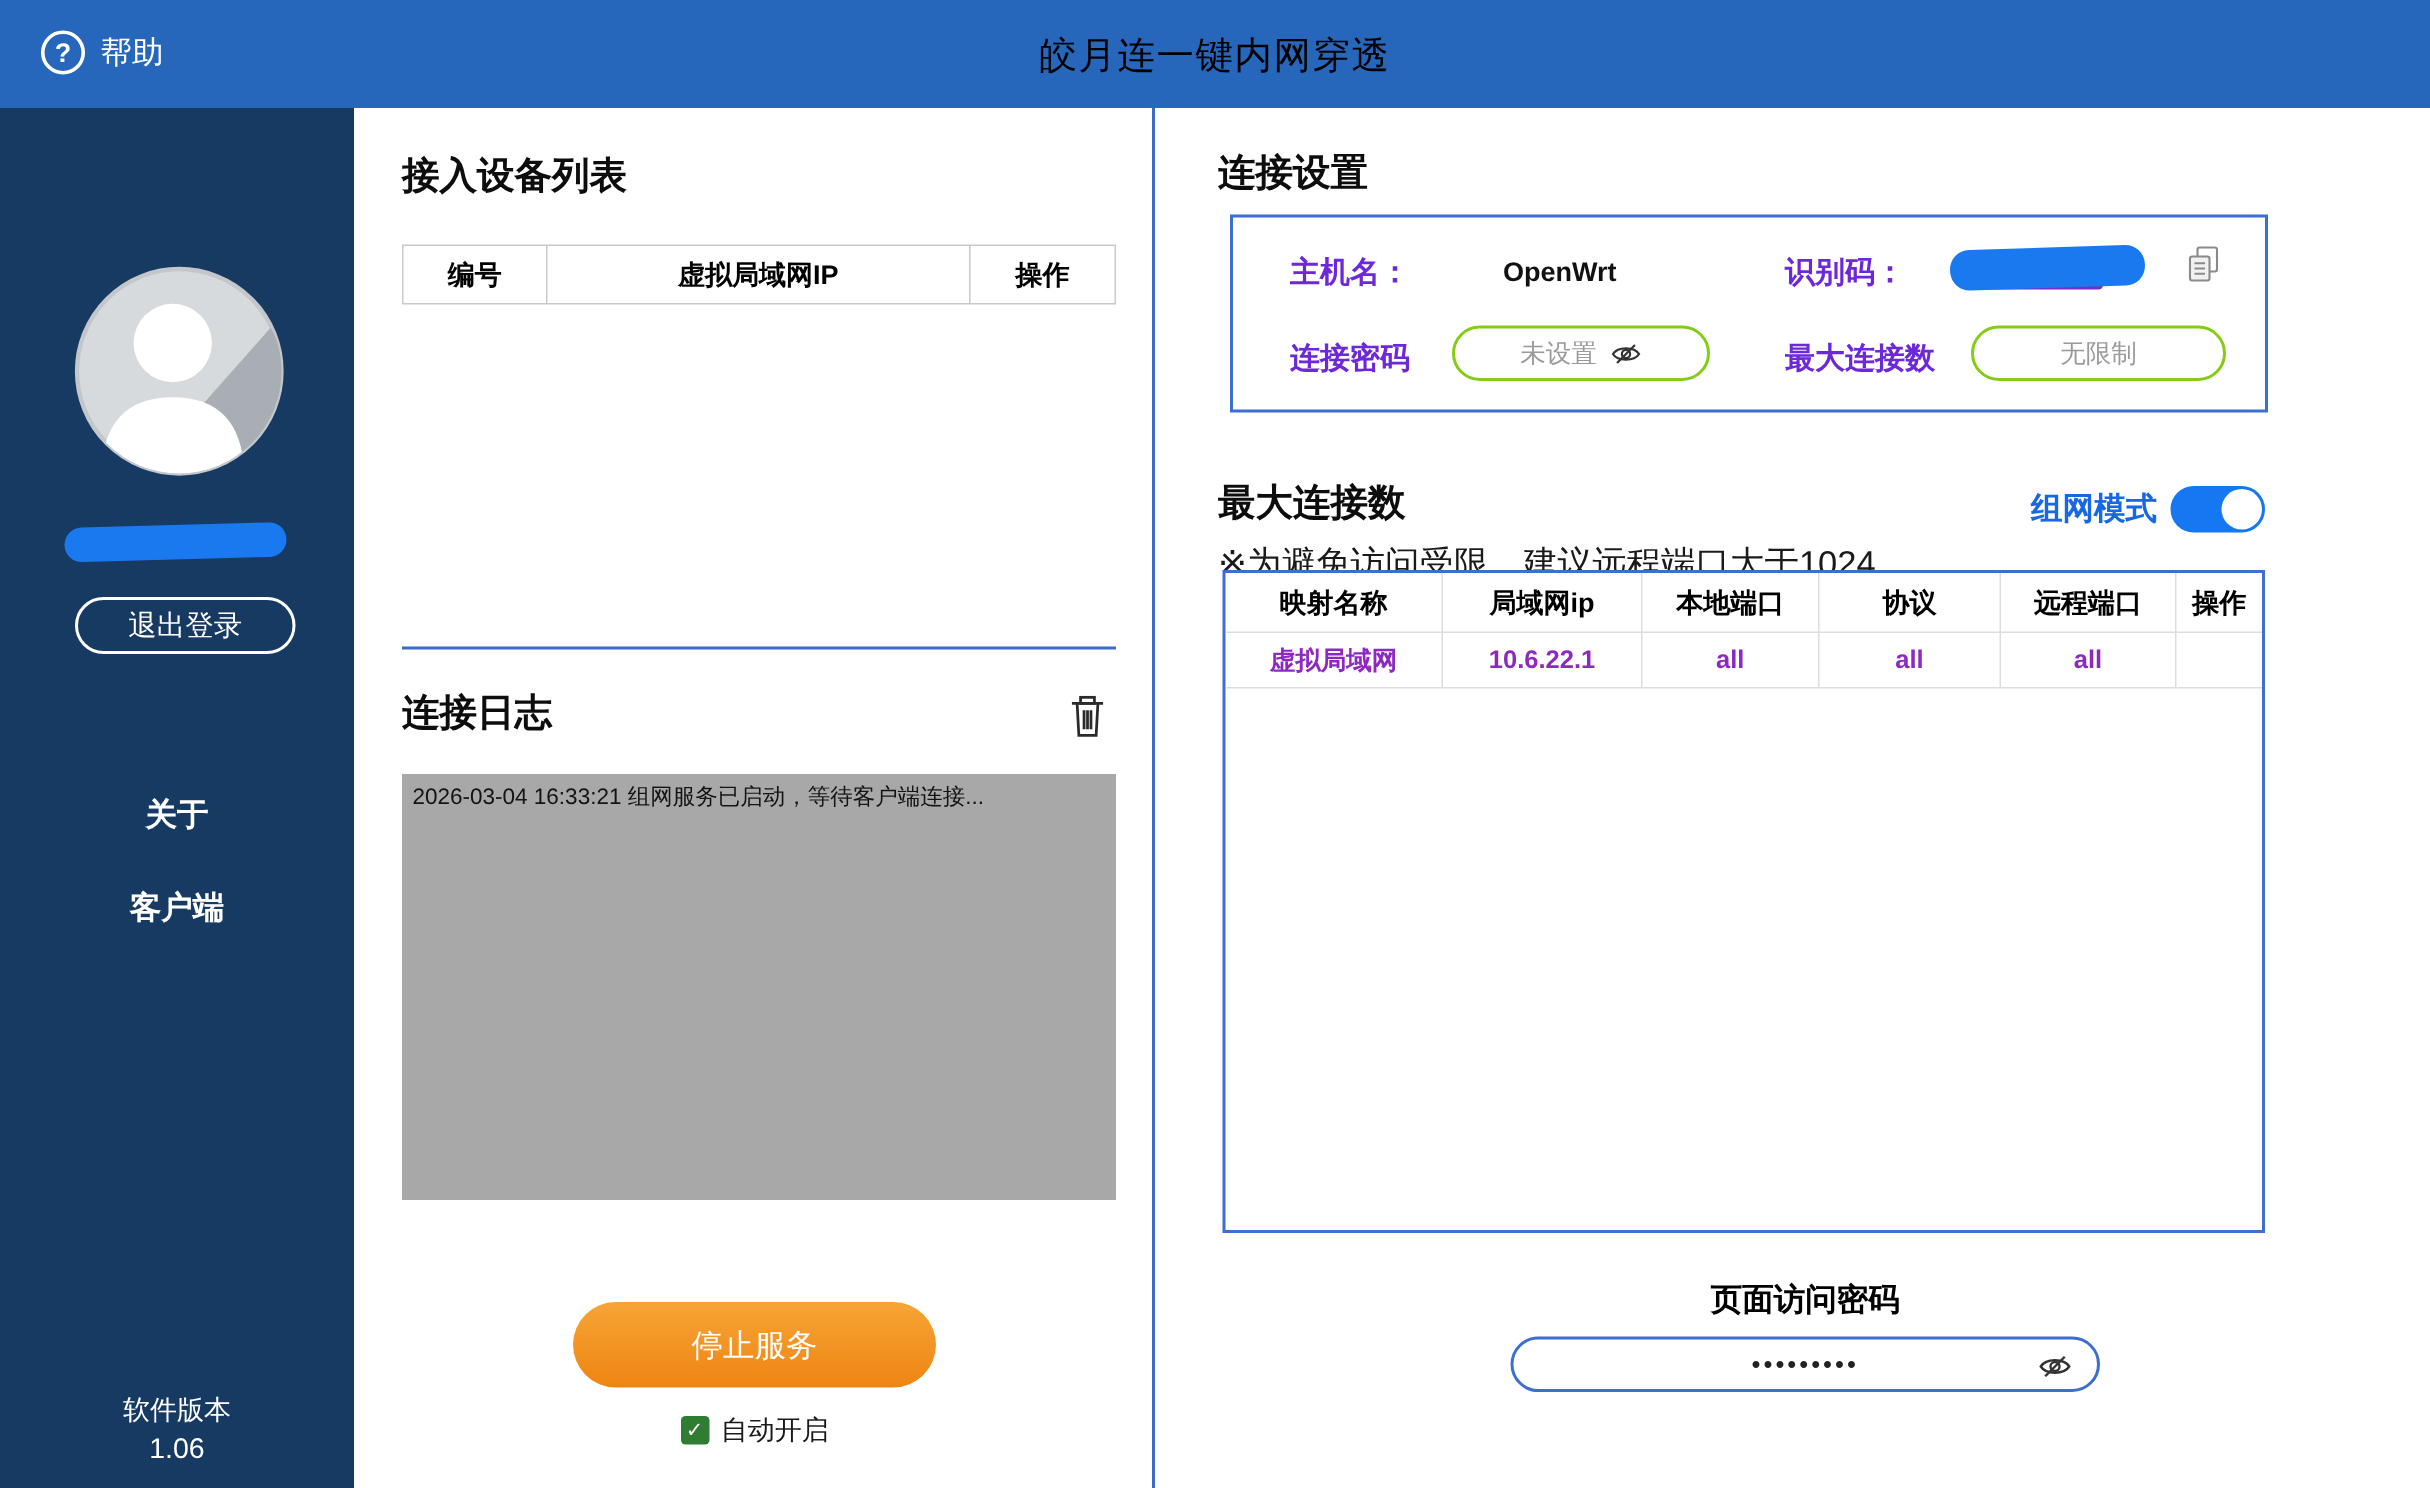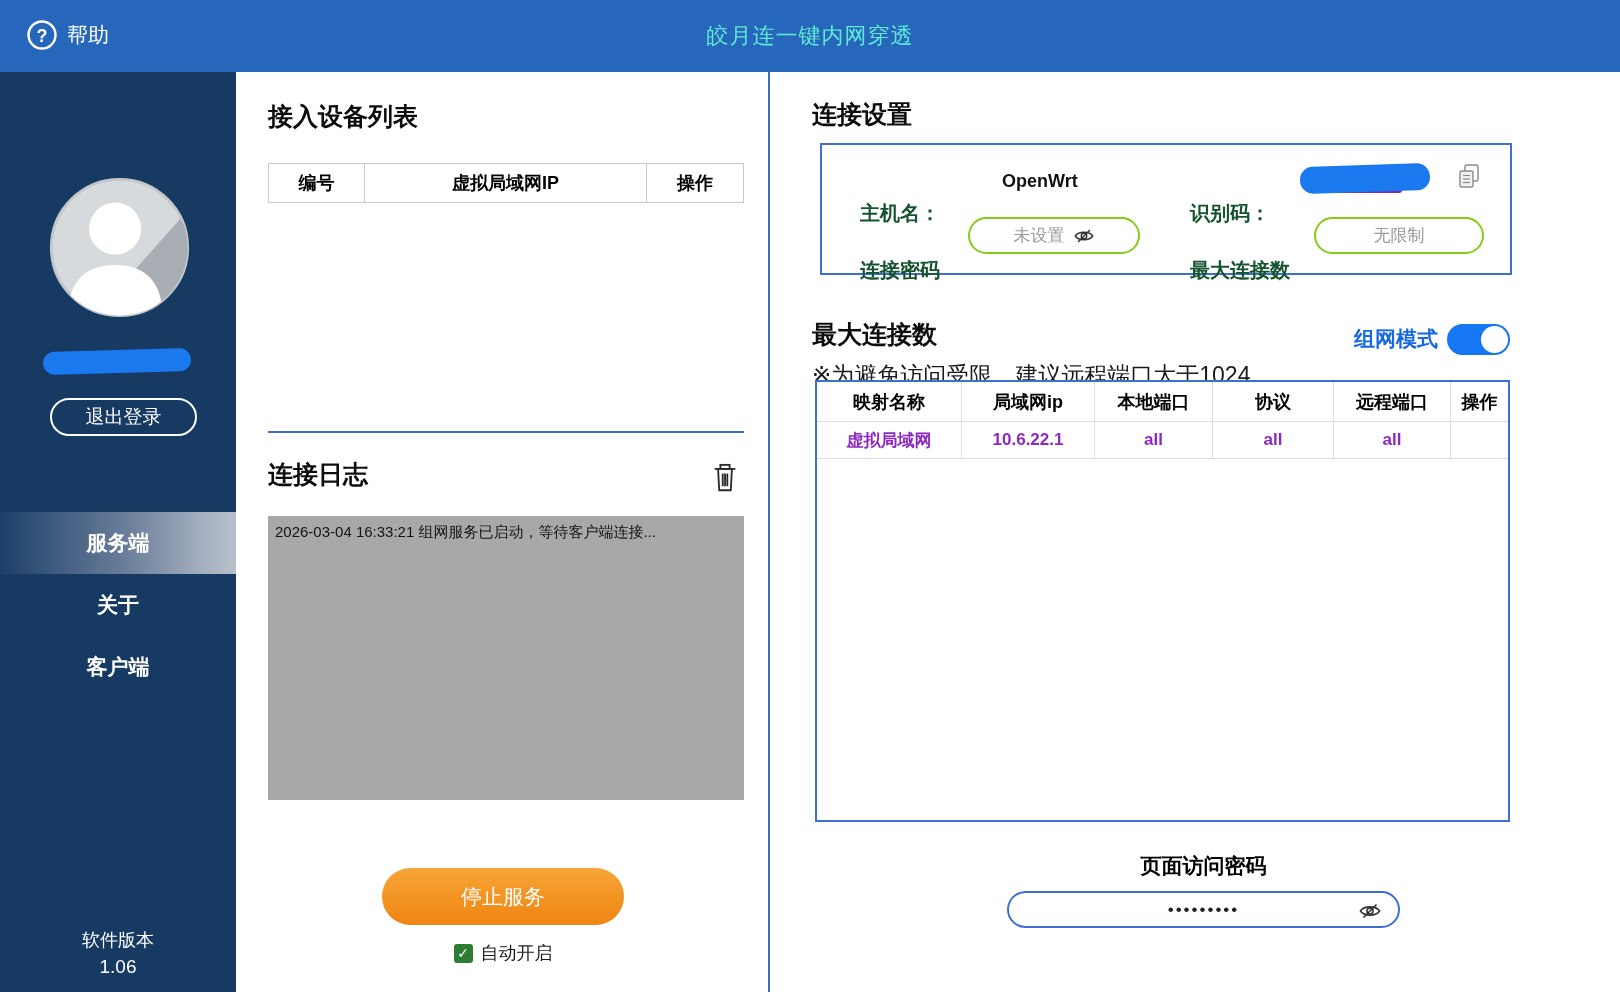--- a/index.html
+++ b/index.html
@@ -5,21 +5,21 @@
   * { margin:0; padding:0; box-sizing:border-box; }
   html,body { width:1620px; height:992px; overflow:hidden; background:#fff;
     font-family:"Liberation Sans","DejaVu Sans",sans-serif; }
 
   
   .header { position:absolute; left:0; top:0; width:1620px; height:72px; background:#2666bb; }
   .help-btn { position:absolute; left:26px; top:19px; display:flex; align-items:center; gap:9px; cursor:pointer; }
   .help-btn svg { width:32px; height:32px; display:block; }
   .help-label { color:#fff; font-size:21px; }
   .app-title { position:absolute; left:0; top:0; width:100%; height:72px; display:flex;
-    align-items:center; justify-content:center; color:#5eead4; font-size:22px; letter-spacing:1px; }
+    align-items:center; justify-content:center; color:#000000; font-size:25px; letter-spacing:1px; }
 
   
   .sidebar { position:absolute; left:0; top:72px; width:236px; height:920px; background:#173a63; }
   .avatar { position:absolute; left:47px; top:103px; width:145px; height:145px; }
   .avatar svg { width:100%; height:100%; display:block; }
   .user-redact { position:absolute; left:43px; top:278px; width:148px; height:23px;
     background:#1b79f0; border-radius:12px; transform:rotate(-1.6deg); }
   .logout-btn { position:absolute; left:50px; top:326px; width:147px; height:38px;
     border:2px solid #fff; border-radius:19px; background:transparent; color:#fff;
     font-size:19px; display:flex; align-items:center; justify-content:center; cursor:pointer;
@@ -62,21 +62,21 @@
   .auto-row { position:absolute; left:0; top:868px; width:534px; height:26px; display:flex;
     align-items:center; justify-content:center; gap:8px; }
   .checkbox { width:19px; height:19px; background:#2f7d32; border-radius:3px; display:flex;
     align-items:center; justify-content:center; color:#fff; font-size:14px; cursor:pointer; }
   .auto-label { font-size:18px; color:#1a1a1a; }
 
   
   .conn-title { position:absolute; left:42px; top:26px; }
   .settings-panel { position:absolute; left:50px; top:71px; width:692px; height:132px;
     border:2px solid #3d6fd2; background:#fff; }
-  .lbl { position:absolute; font-size:20px; font-weight:bold; color:#14532d;margin-top:32px; }
+  .lbl { position:absolute; font-size:20px; font-weight:bold; color:#6d28d9; }
   .host-value { position:absolute; left:180px; top:26px; font-size:18px; font-weight:bold; color:#111; }
   .id-redact { position:absolute; left:478px; top:20px; width:130px; height:27px;
     background:#1b79f0; border-radius:13px; transform:rotate(-1.8deg); z-index:2; }
   .id-under { position:absolute; left:492px; top:42px; width:88px; height:6px; background:#7b2bbf;
     border-radius:3px; z-index:1; }
   .copy-btn { position:absolute; left:634px; top:18px; width:26px; height:28px; background:none; border:none; cursor:pointer; }
   .copy-btn svg { width:24px; height:26px; }
   .pill { position:absolute; height:37px; border:2px solid #84cc16; border-radius:19px;
     display:flex; align-items:center; justify-content:center; gap:8px; background:#fff; cursor:pointer; }
   .pill .ph { color:#9a9a9a; font-size:17px; }
@@ -135,21 +135,20 @@
         <path d="M30 100 L92 30 L100 44 L100 100 Z" fill="#a9aeb4"></path>
         <circle cx="47" cy="37" r="18" fill="#ffffff"></circle>
         <path d="M14 100 Q14 62 47 62 Q80 62 80 100 Z" fill="#ffffff"></path>
       </g>
     </svg>
   </div>
   <div class="user-redact"></div>
   <button class="logout-btn">退出登录</button>
 
   <div class="menu">
-    <div class="menu-item active">服务端</div>
     <div class="menu-item">关于</div>
     <div class="menu-item">客户端</div>
   </div>
 
   <div class="ver-label">软件版本</div>
   <div class="ver-value">1.06</div>
 </div>
 
 <div class="main">
 

